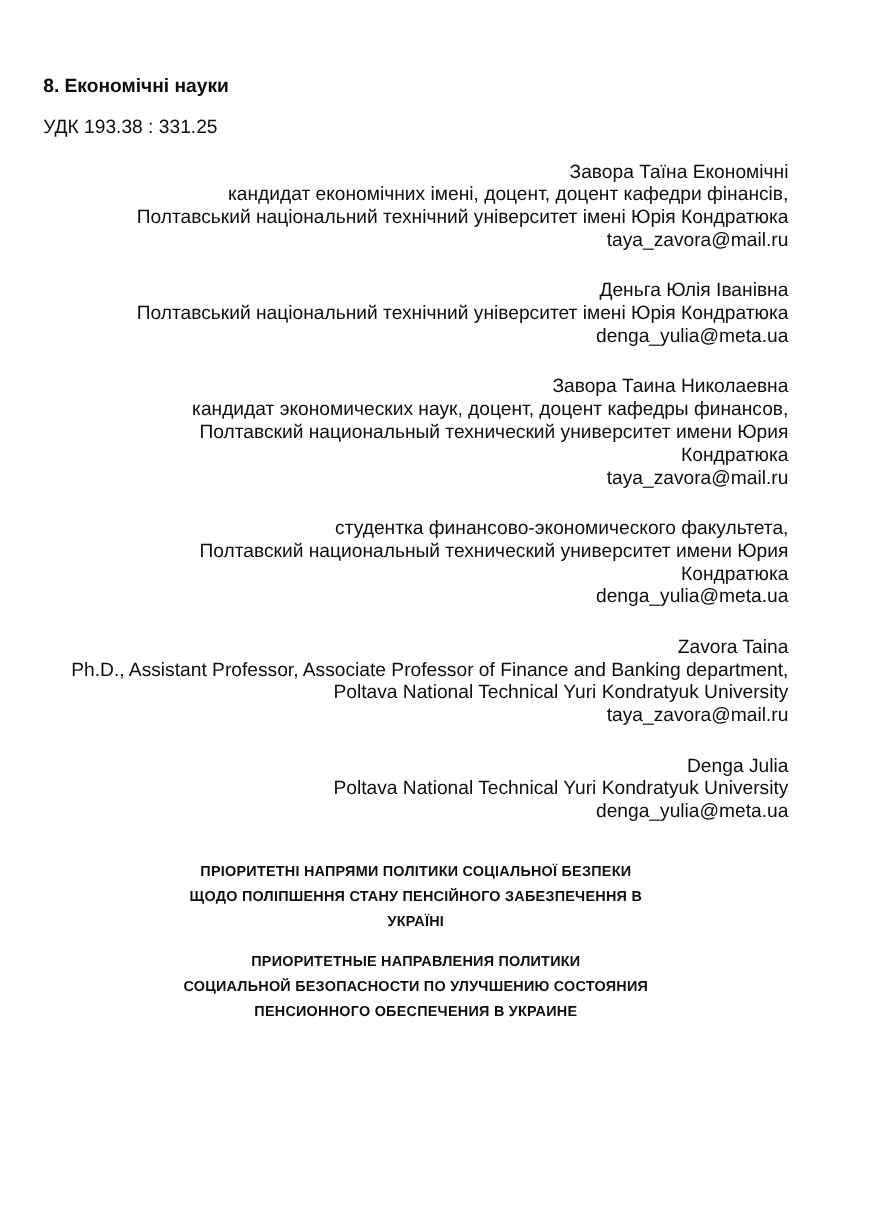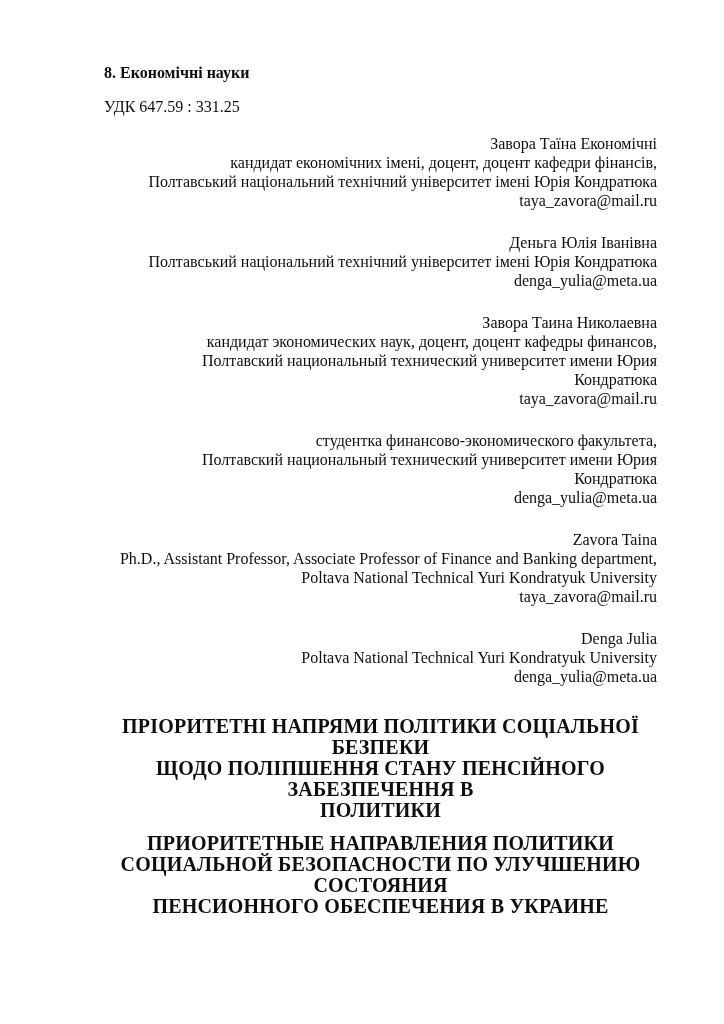--- a/index.html
+++ b/index.html
@@ -6,22 +6,22 @@
     margin: 0;
     padding: 0;
     background: #ffffff;
   }
   .page {
     position: relative;
     width: 724px;
     height: 1024px;
     box-sizing: border-box;
     background: #ffffff;
-    padding: 63px 67px 0 104px;
-    font-family: Liberation Serif, serif;
+    padding: 63px 67px 0 36px;
+    font-family: Liberation Sans, sans-serif;
     font-size: 16px;
     line-height: 19px;
     color: #0e0e0e;
     overflow: hidden;
   }
   .section-heading {
     font-weight: bold;
     margin: 0 0 15px 0;
     text-align: left;
   }
@@ -35,34 +35,34 @@
   }
   .author-block .line {
     white-space: nowrap;
   }
   .titles-section {
     text-align: center;
     font-weight: bold;
   }
   .paper-title {
     margin: 0;
-    font-size: 20px;
+    font-size: 12px;
     line-height: 21px;
     letter-spacing: 0.2px;
   }
   .paper-title-uk { margin-top: 30px; }
   .paper-title-ru { margin-top: 12px; }
 </style>
 </head>
 <body>
 
 <div class="page">
 
   <p class="section-heading">8. Економічні науки</p>
-  <p class="udc">УДК 647.59 : 331.25</p>
+  <p class="udc">УДК 193.38 : 331.25</p>
 
   <section>
 
     <div class="author-block">
       <div class="line">Завора Таїна Економічні</div>
       <div class="line">кандидат економічних імені, доцент, доцент кафедри фінансів,</div>
       <div class="line">Полтавський національний технічний університет імені Юрія Кондратюка</div>
       <div class="line">taya_zavora@mail.ru</div>
     </div>
 
@@ -99,21 +99,21 @@
       <div class="line">Poltava National Technical Yuri Kondratyuk University</div>
       <div class="line">denga_yulia@meta.ua</div>
     </div>
 
   </section>
 
   <section class="titles-section">
     <h1 class="paper-title paper-title-uk">
       <div class="title-line">ПРІОРИТЕТНІ НАПРЯМИ ПОЛІТИКИ СОЦІАЛЬНОЇ БЕЗПЕКИ</div>
       <div class="title-line">ЩОДО ПОЛІПШЕННЯ СТАНУ ПЕНСІЙНОГО ЗАБЕЗПЕЧЕННЯ В</div>
-      <div class="title-line">ПОЛИТИКИ</div>
+      <div class="title-line">УКРАЇНІ</div>
     </h1>
     <h1 class="paper-title paper-title-ru">
       <div class="title-line">ПРИОРИТЕТНЫЕ НАПРАВЛЕНИЯ ПОЛИТИКИ</div>
       <div class="title-line">СОЦИАЛЬНОЙ БЕЗОПАСНОСТИ ПО УЛУЧШЕНИЮ СОСТОЯНИЯ</div>
       <div class="title-line">ПЕНСИОННОГО ОБЕСПЕЧЕНИЯ В УКРАИНЕ</div>
     </h1>
   </section>
 
 </div>
 

